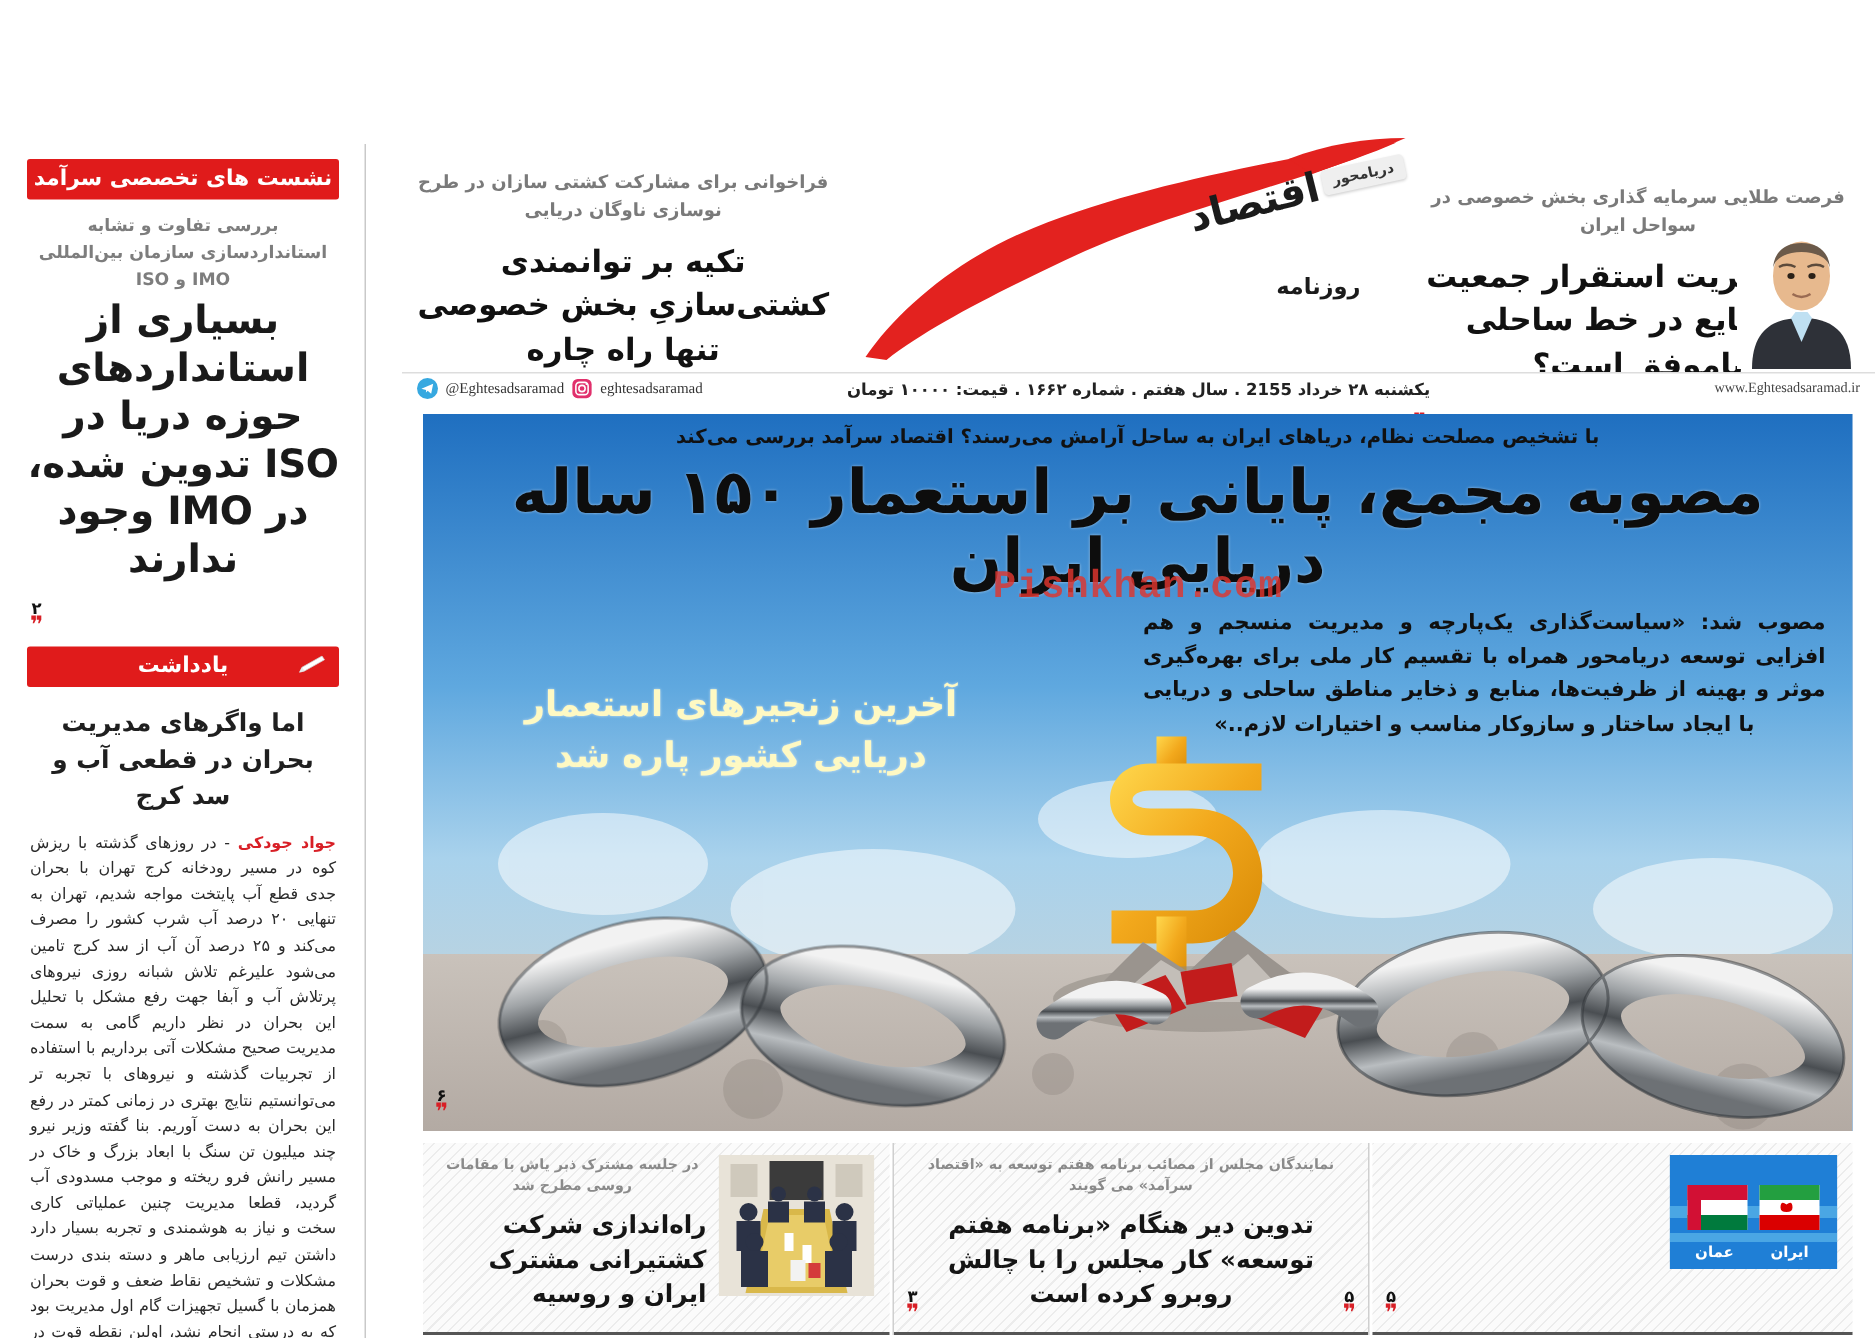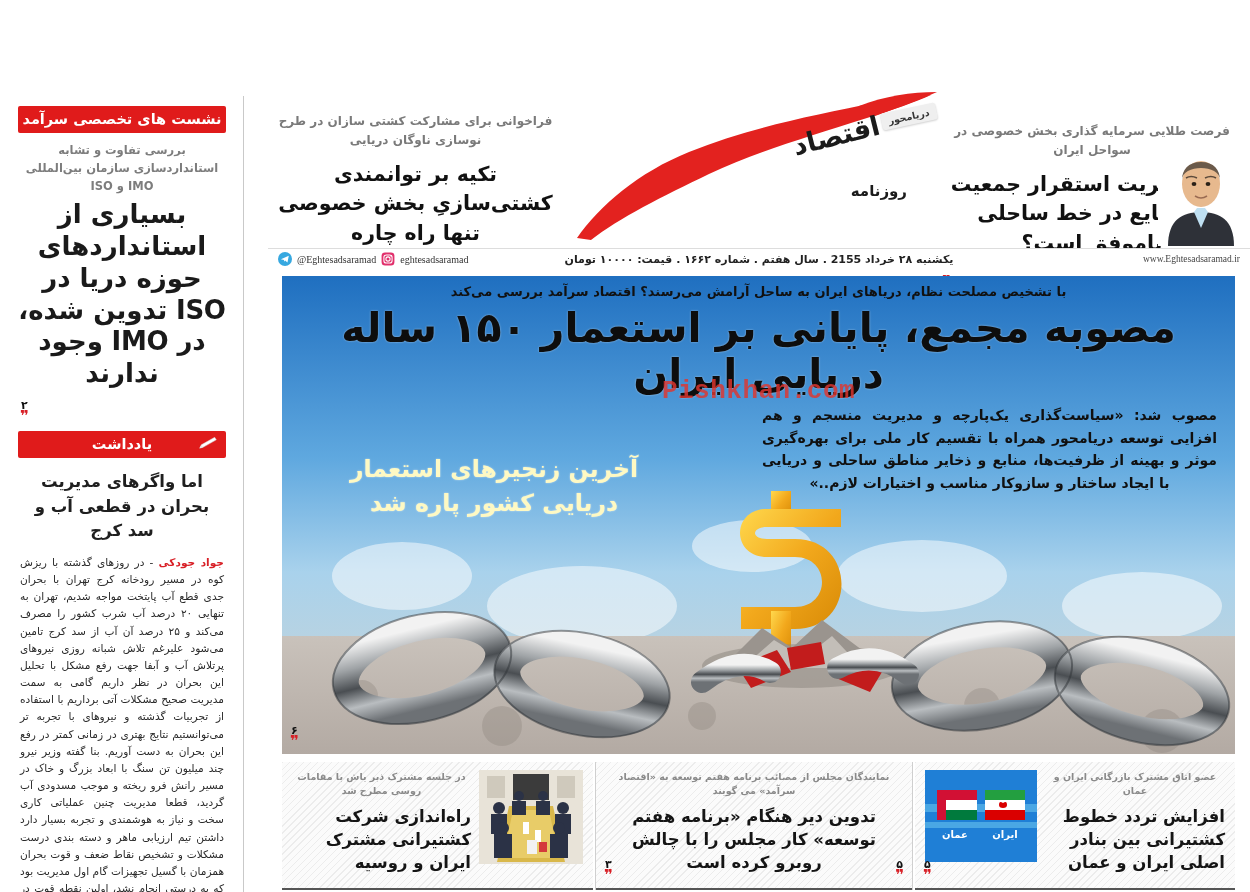--- a/index.html
+++ b/index.html
@@ -161,21 +161,21 @@
   .cell-text{flex:1;min-width:0;}
   .cell-kicker{
     color:#8a8a8a;font-size:9.5px;line-height:1.5;text-align:center;font-weight:600;
     margin-bottom:6px;
   }
   .cell-title{
     font-size:16.5px;font-weight:bold;line-height:1.4;text-align:center;color:#151515;
   }
   .cell-title.right-al{text-align:right;}
   .cell-thumb{width:104px;height:94px;flex:0 0 104px;overflow:hidden;}
-  .cell-thumb.flags{width:112px;flex:0 0 112px;height:92px;}
+  .cell-thumb.flags{width:112px;flex:0 0 112px;height:76px;}
   .strip-pagemark{position:absolute;bottom:6px;direction:ltr;}
   .pm-left{left:8px;}
   .pm-right{right:8px;}
   .strip-bottom-rule{
     position:absolute;left:0;right:0;bottom:0;height:2px;background:#555;
   }
 </style>
 </head>
 <body>
 
@@ -375,24 +375,20 @@
           <span class="qm">❞</span>
         </span>
       </div>
     </div>
   </div>
 
   <div class="strip">
 
     <div class="strip-cell cell-a">
       <div class="cell-inner">
-        <div class="cell-text">
-          <div class="cell-kicker">عضو اتاق مشترک بازرگانی ایران و عمان</div>
-          <div class="cell-title right-al">افزایش تردد خطوط کشتیرانی بین بنادر اصلی ایران و عمان</div>
-        </div>
         <div class="cell-thumb flags">
           <svg viewBox="0 0 112 92" width="112" height="92">
             <rect width="112" height="92" fill="#1f7fd6"></rect>
             <g opacity=".45" fill="#7fd8f5">
               <rect y="34" width="112" height="8"></rect>
                 <rect y="52" width="112" height="6"></rect>
             </g>
 
             <g>
               <rect x="12" y="20" width="40" height="30" fill="#ffffff"></rect>

